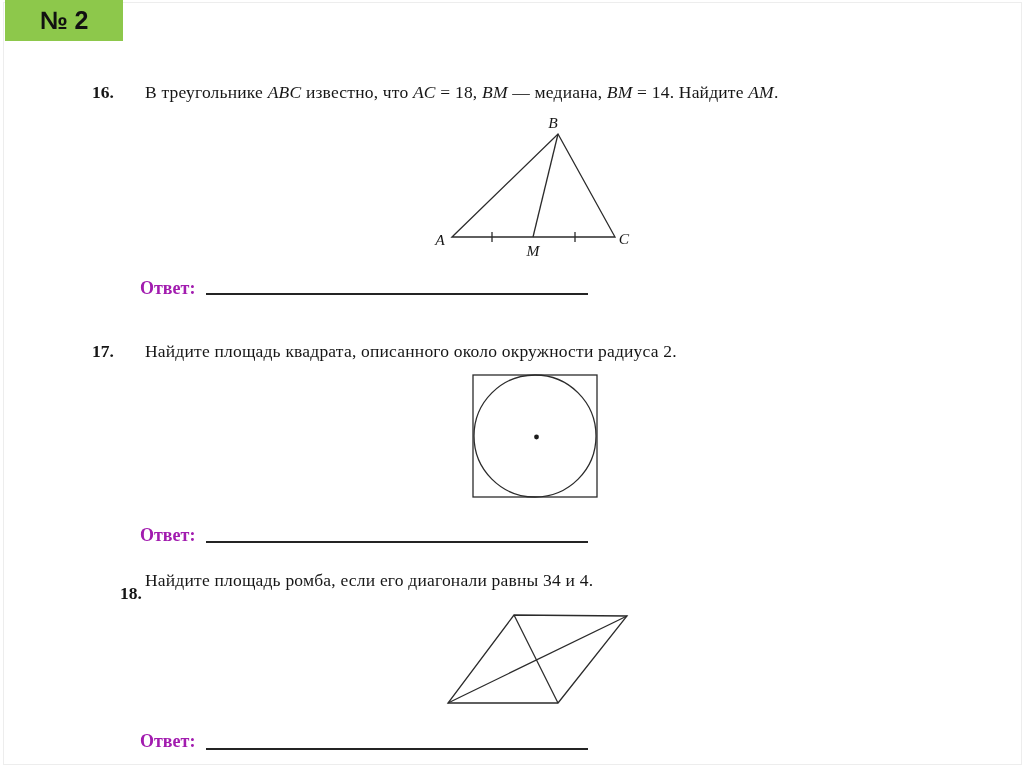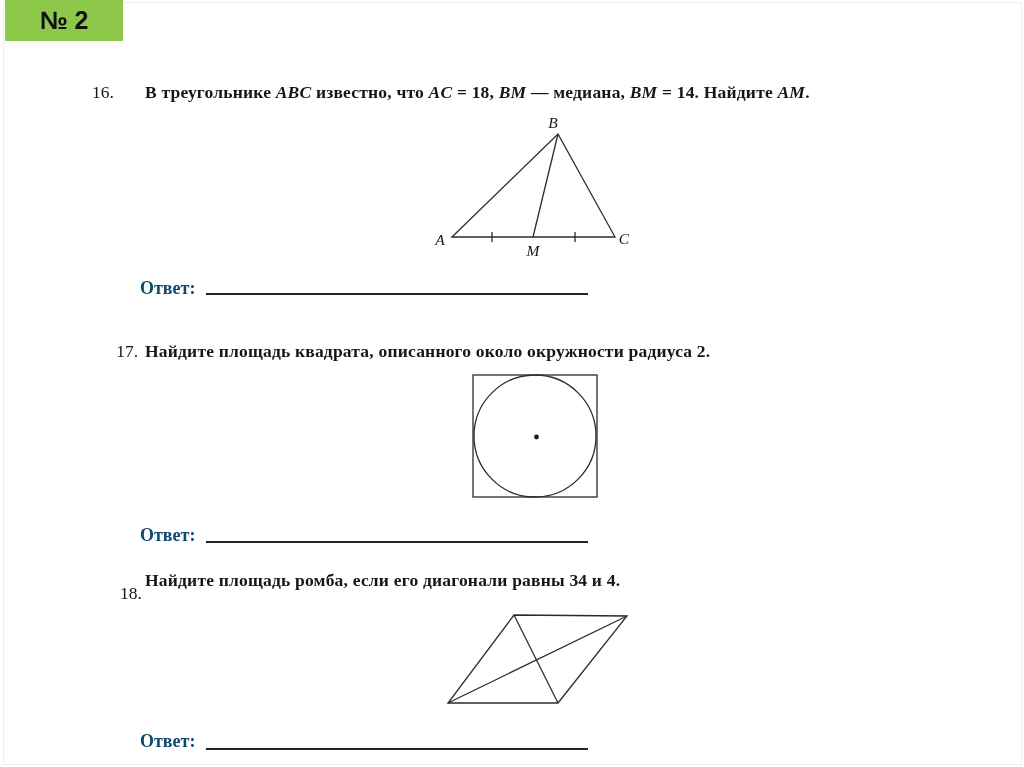--- a/index.html
+++ b/index.html
@@ -13,29 +13,29 @@
     border:1px solid #ededed; pointer-events:none;
   }
   .badge{
     position:absolute; left:5px; top:0; width:118px; height:41px;
     background:#8dc84b; display:flex; align-items:center; justify-content:center;
     font-family:"Liberation Sans", sans-serif; font-weight:bold; font-size:25px;
     color:#111111;
   }
   .problem-number{
     position:absolute; left:92px; width:46px; text-align:left;
-    font-weight:normal; font-size:17.5px; color:#161616;
+    font-weight:bold; font-size:17.5px; color:#161616;
   }
   .problem-text{
     position:absolute; left:145px; width:790px;
-    font-size:17.5px; color:#161616; letter-spacing:.2px;font-weight:bold;
+    font-size:17.5px; color:#161616; letter-spacing:.2px;
   }
   .problem-text .it{ font-style:italic; }
   .answer-label{
-    position:absolute; left:140px; font-weight:bold; font-size:18px; color:#0c4a6e;
+    position:absolute; left:140px; font-weight:bold; font-size:18px; color:#a21caf;
   }
   .answer-blank{
     position:absolute; left:206px; width:382px; height:1px;
     border-bottom:2px solid #242424;
   }
   svg{ position:absolute; overflow:visible; }
   svg .stroke{ fill:none; stroke:#2b2b2b; stroke-width:1.3; }
   svg text{
     font-family:"Liberation Serif", serif; font-style:italic;
     font-size:15.5px; fill:#161616;
@@ -63,21 +63,21 @@
     <text x="133" y="13" text-anchor="middle">B</text>
     <text x="204" y="129" text-anchor="middle">C</text>
     <text x="113" y="141" text-anchor="middle">M</text>
   </svg>
 
   <div class="answer-label" style="top:278px;">Ответ:</div>
   <div class="answer-blank" style="top:292px;"></div>
 </div>
 
 <div>
-  <div class="problem-number" style="top:341px;text-align:right;">17.</div>
+  <div class="problem-number" style="top:341px;">17.</div>
   <div class="problem-text" style="top:341px;"><span>Найдите площадь квадрата, описанного около окружности радиуса 2.</span></div>
 
   <svg style="left:470px; top:372px;" width="132" height="132" viewBox="0 0 132 132">
     <rect class="stroke" x="3" y="3" width="124" height="122"></rect>
     <circle class="stroke" cx="65" cy="64" r="61"></circle>
     <circle cx="66.5" cy="65" r="2.4" fill="#1c1c1c"></circle>
   </svg>
 
   <div class="answer-label" style="top:525px;">Ответ:</div>
   <div class="answer-blank" style="top:540px;"></div>

